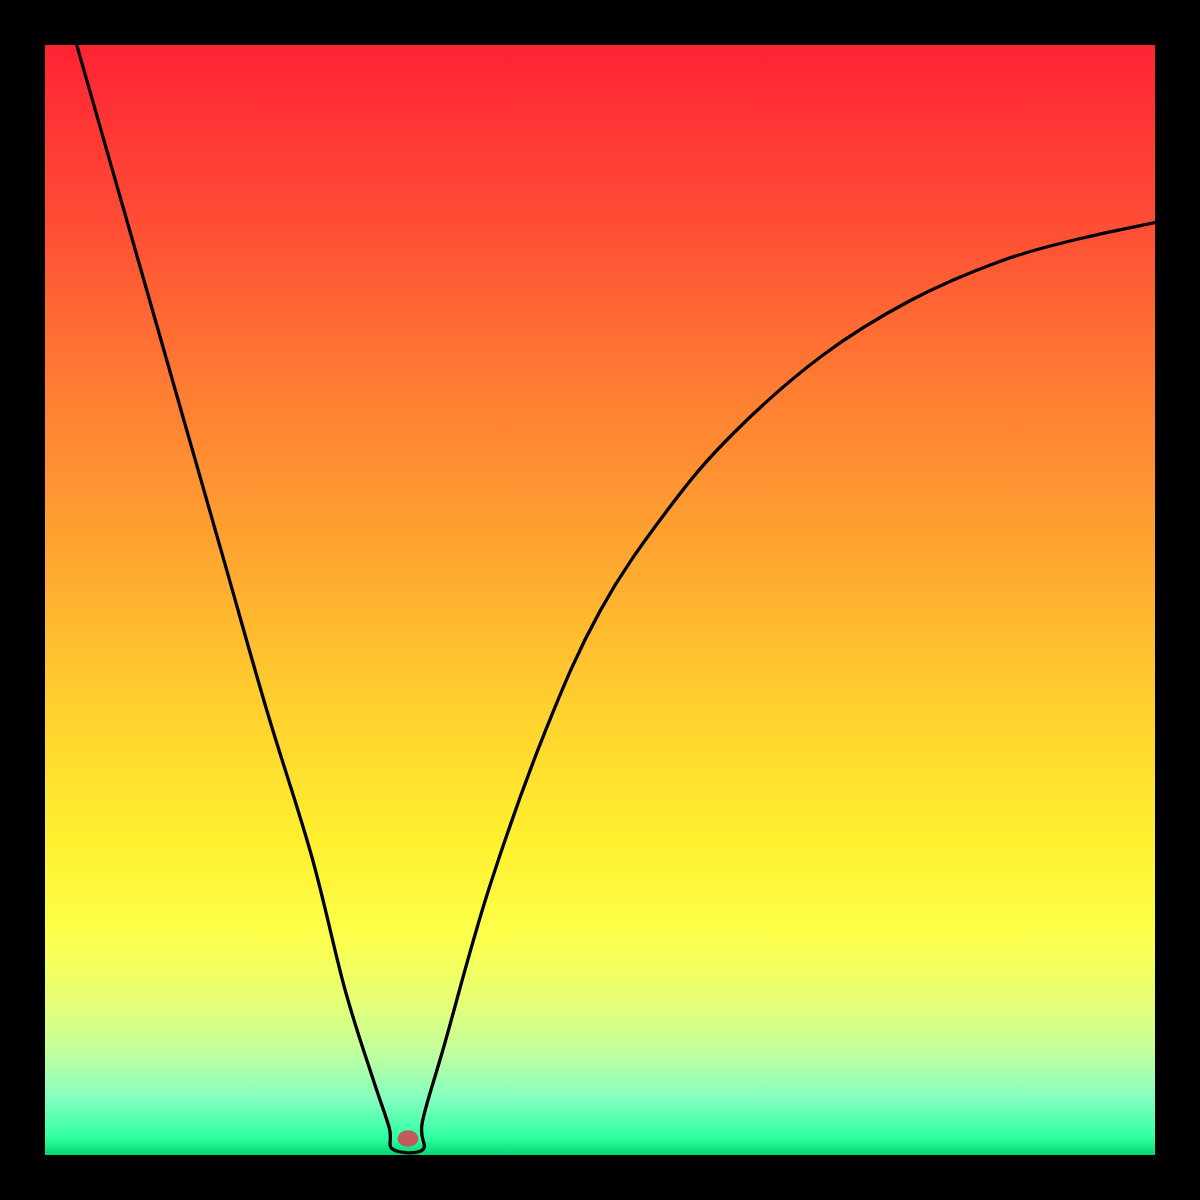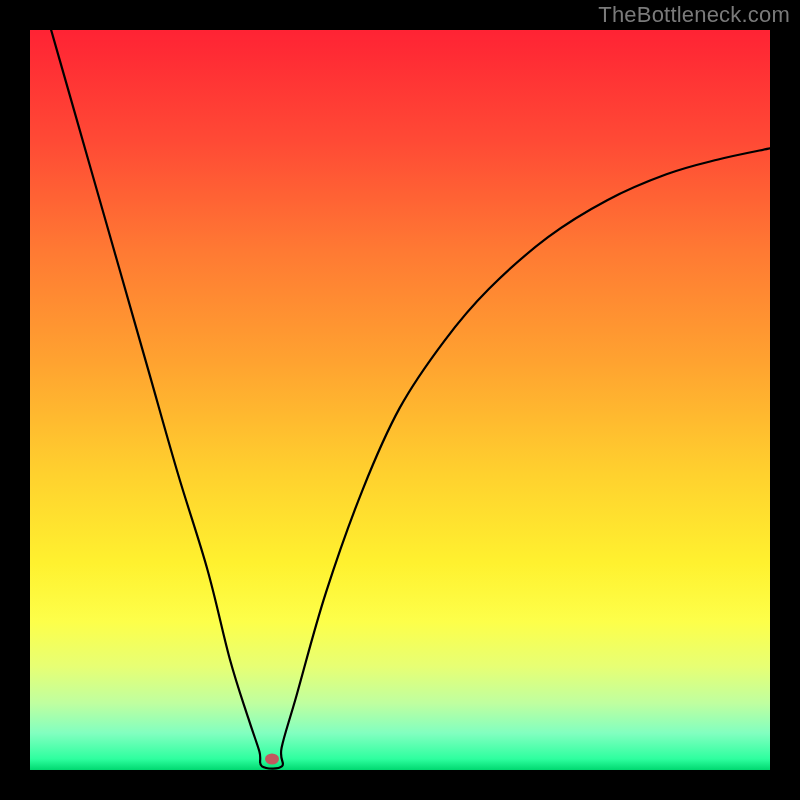--- a/index.html
+++ b/index.html
@@ -85,15 +85,14 @@
     </svg>
 
     <svg class="curve" viewBox="0 0 740 740" preserveAspectRatio="none" width="740" height="740">
       <path id="curve-path" d="M 0.00 -74.00 C 5.33 -55.35, 18.94 -7.70, 29.60 29.60 C 40.26 66.90, 48.54 95.90, 59.20 133.20 C 69.86 170.50, 78.14 199.50, 88.80 236.80 C 99.46 274.10, 107.74 303.10, 118.40 340.40 C 129.06 377.70, 137.34 408.04, 148.00 444.00 C 158.66 479.96, 168.28 506.90, 177.60 540.20 C 186.92 573.50, 192.47 602.36, 199.80 629.00 C 207.13 655.64, 212.97 671.55, 218.30 688.20 C 223.63 704.85, 226.94 712.84, 229.40 721.50 C 231.86 730.16, 227.92 733.64, 231.98 736.30 C 236.04 738.96, 248.45 739.63, 251.98 736.30 C 255.51 732.97, 249.00 730.45, 251.60 717.80 C 254.20 705.15, 258.41 693.97, 266.40 666.00 C 274.39 638.03, 284.01 599.70, 296.00 562.40 C 307.99 525.10, 319.68 492.10, 333.00 458.80 C 346.32 425.50, 355.35 404.04, 370.00 377.40 C 384.65 350.76, 398.42 332.11, 414.40 310.80 C 430.38 289.49, 440.15 277.65, 458.80 259.00 C 477.45 240.35, 496.69 223.18, 518.00 207.20 C 539.31 191.22, 555.89 181.52, 577.20 170.20 C 598.51 158.88, 616.42 151.63, 636.40 144.30 C 656.38 136.97, 669.55 134.16, 688.20 129.50 C 706.85 124.84, 730.68 120.40, 740.00 118.40"></path>
     </svg>
 
     <div class="marker" style="left: 241.98px; top: 728.9px; background: rgb(193, 89, 94);"></div>
 
   </div>
 
-  <div class="watermark">TheBottleneck.com</div>
 
 </div>
 
 </body></html>

